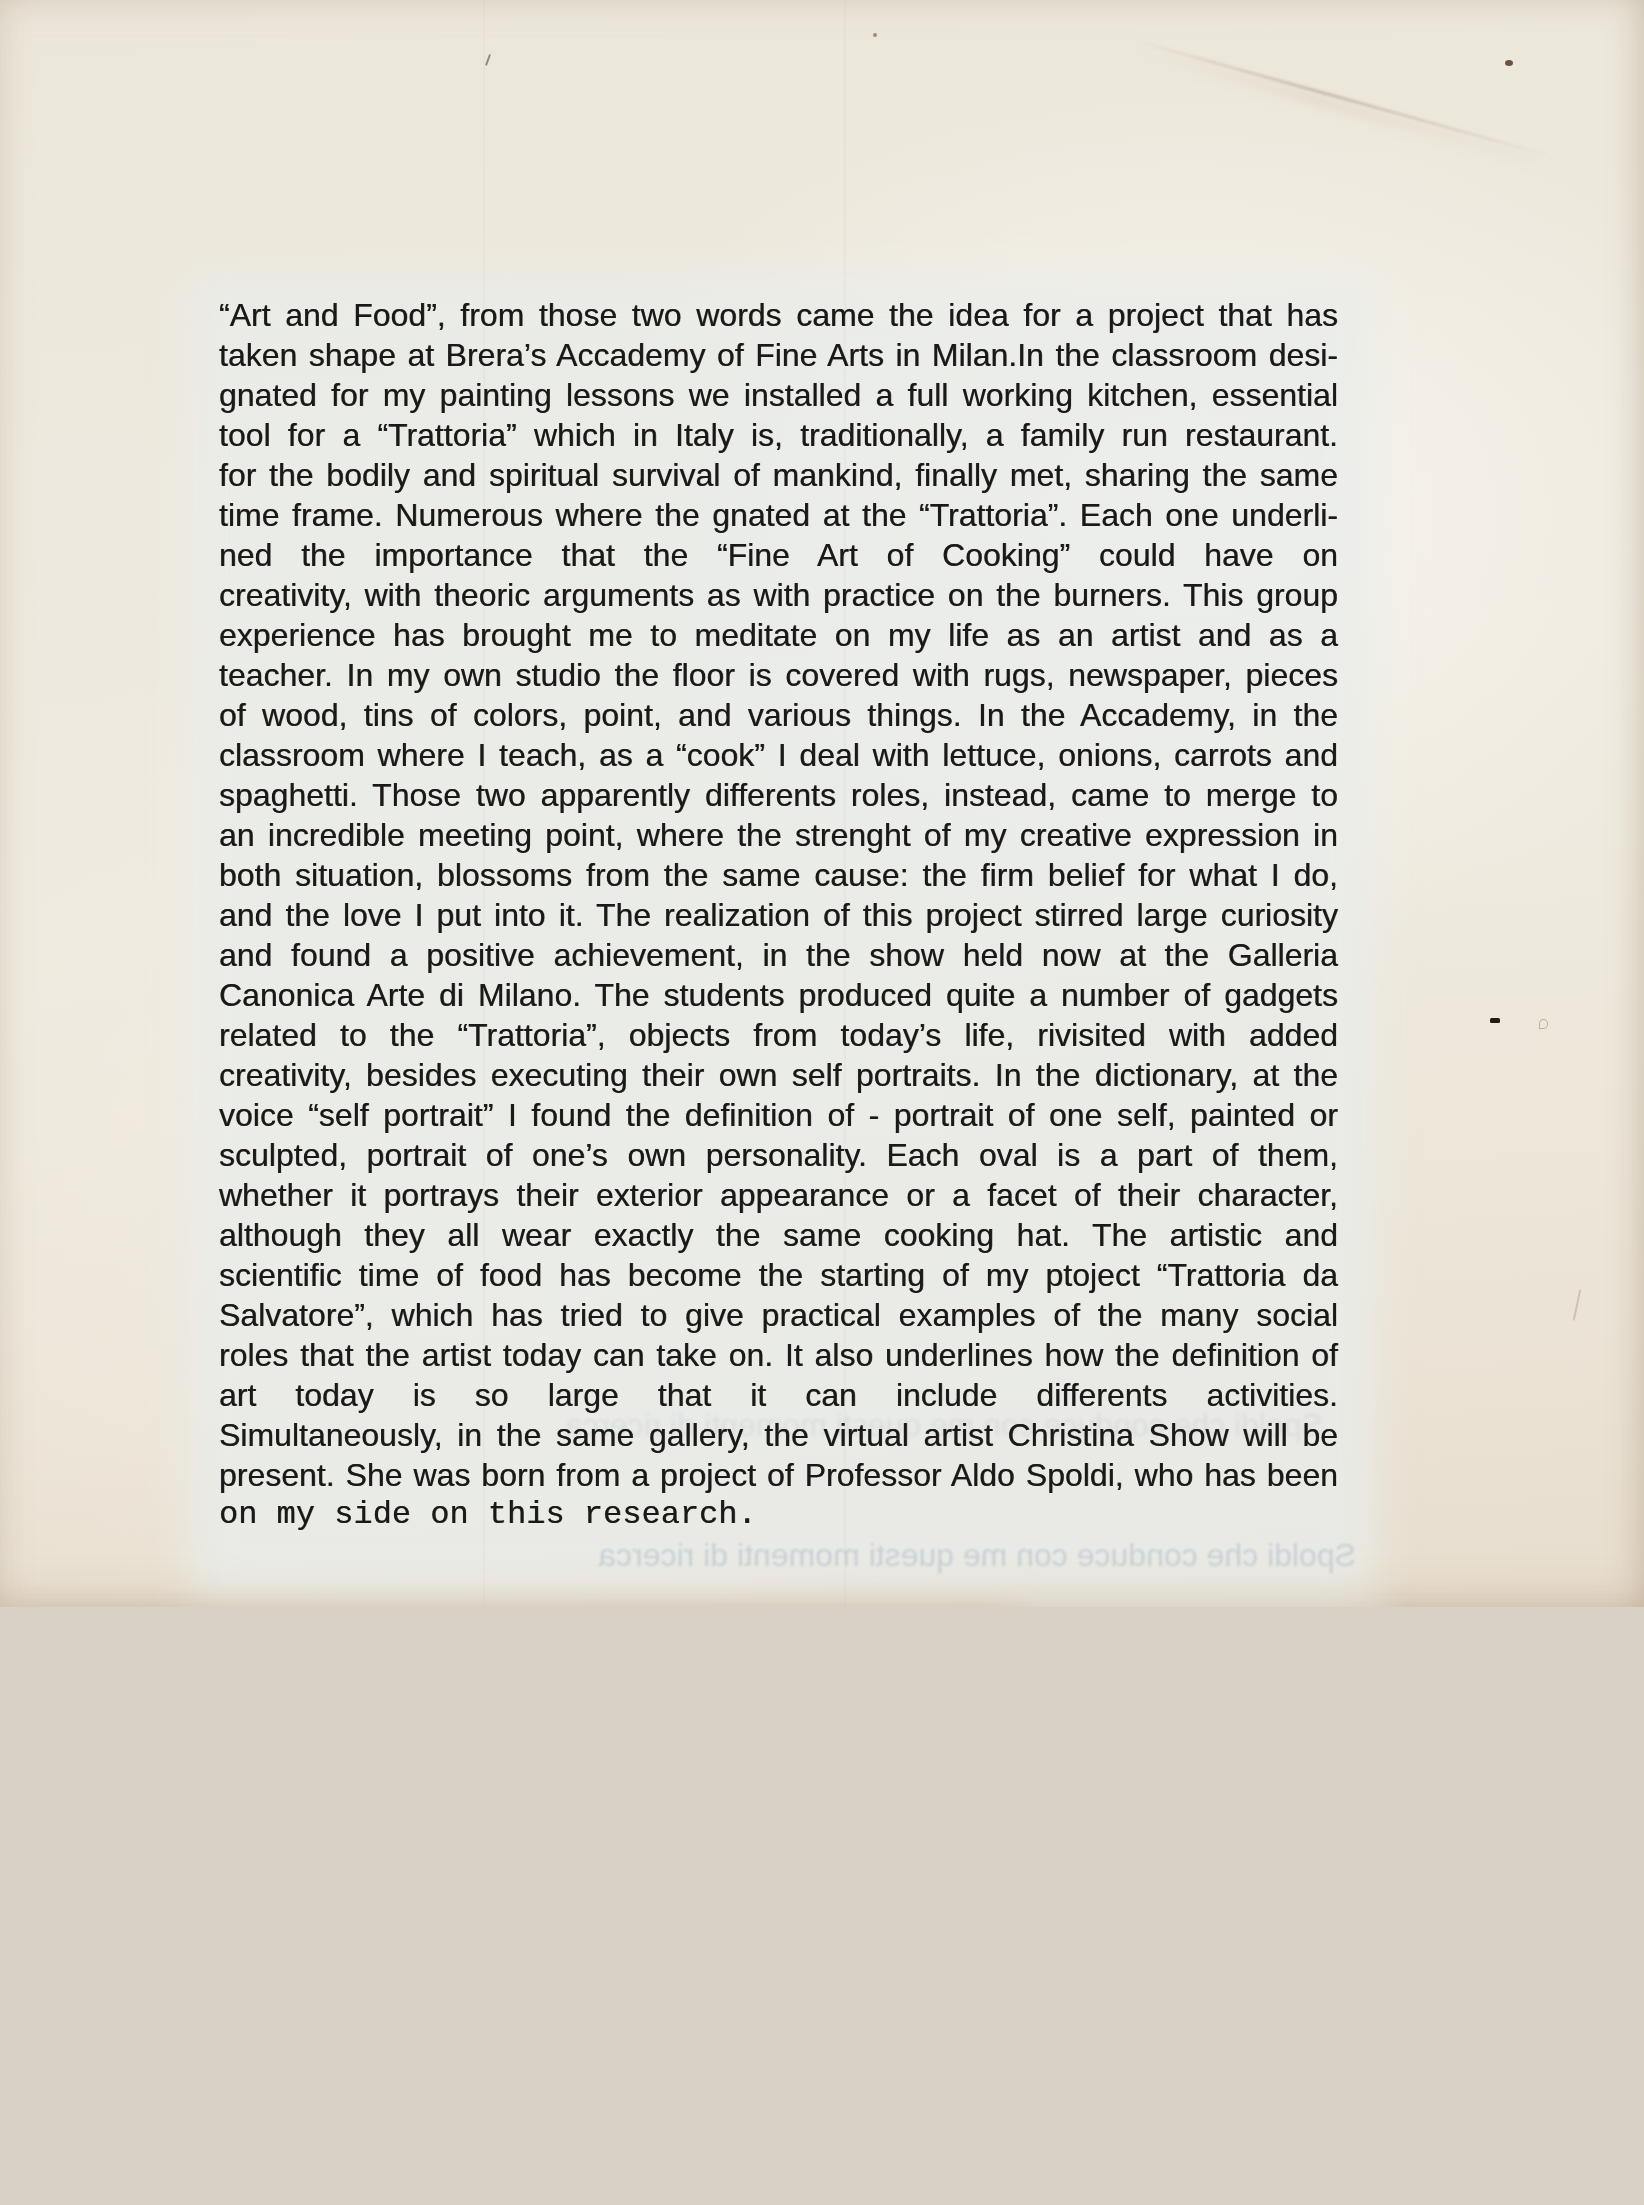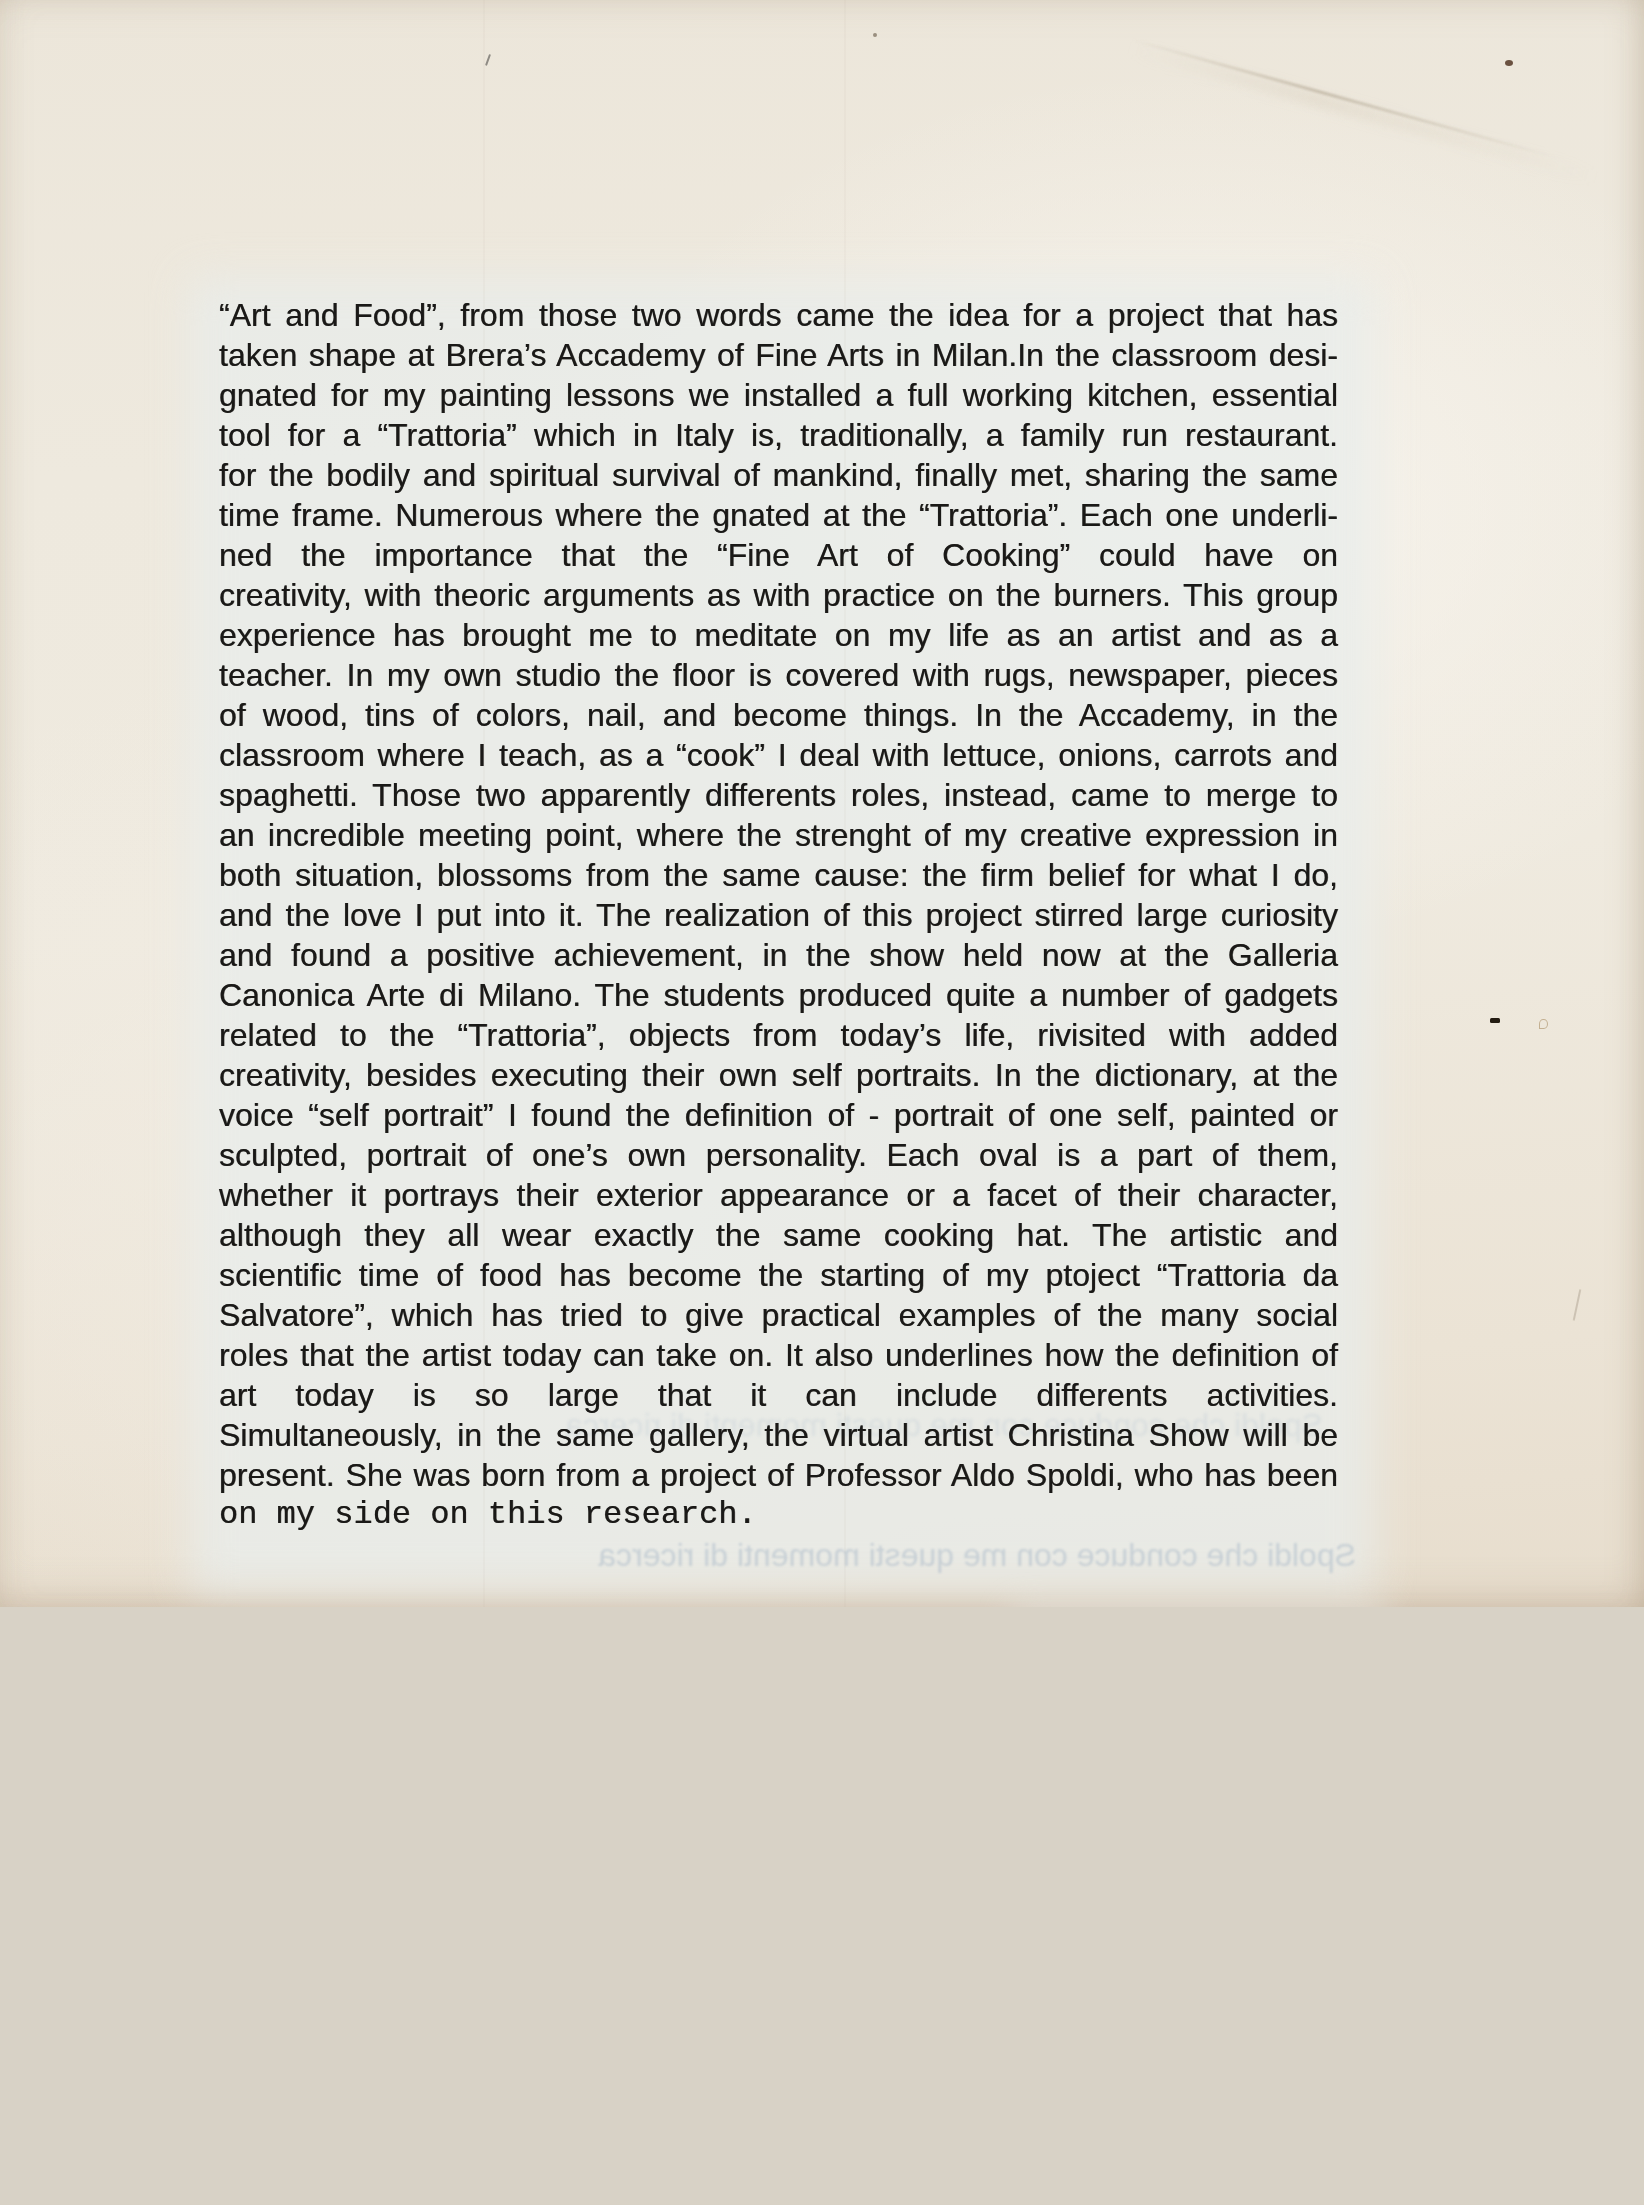--- a/index.html
+++ b/index.html
@@ -155,21 +155,21 @@
       <div class="line">“Art and Food”, from those two words came the idea for a project that has</div>
       <div class="line">taken shape at Brera’s Accademy of Fine Arts in Milan.In the classroom desi-</div>
       <div class="line">gnated for my painting lessons we installed a full working kitchen, essential</div>
       <div class="line">tool for a “Trattoria” which in Italy is, traditionally, a family run restaurant.</div>
       <div class="line">for the bodily and spiritual survival of mankind, finally met, sharing the same</div>
       <div class="line">time frame. Numerous where the gnated at the “Trattoria”. Each one underli-</div>
       <div class="line">ned the importance that the “Fine Art of Cooking” could have on</div>
       <div class="line">creativity, with theoric arguments as with practice on the burners. This group</div>
       <div class="line">experience has brought me to meditate on my life as an artist and as a</div>
       <div class="line">teacher. In my own studio the floor is covered with rugs, newspaper, pieces</div>
-      <div class="line">of wood, tins of colors, nail, and become things. In the Accademy, in the</div>
+      <div class="line">of wood, tins of colors, point, and various things. In the Accademy, in the</div>
       <div class="line">classroom where I teach, as a “cook” I deal with lettuce, onions, carrots and</div>
       <div class="line">spaghetti. Those two apparently differents roles, instead, came to merge to</div>
       <div class="line">an incredible meeting point, where the strenght of my creative expression in</div>
       <div class="line">both situation, blossoms from the same cause: the firm belief for what I do,</div>
       <div class="line">and the love I put into it. The realization of this project stirred large curiosity</div>
       <div class="line">and found a positive achievement, in the show held now at the Galleria</div>
       <div class="line">Canonica Arte di Milano. The students produced quite a number of gadgets</div>
       <div class="line">related to the “Trattoria”, objects from today’s life, rivisited with added</div>
       <div class="line">creativity, besides executing their own self portraits. In the dictionary, at the</div>
       <div class="line">voice “self portrait” I found the definition of - portrait of one self, painted or</div>

